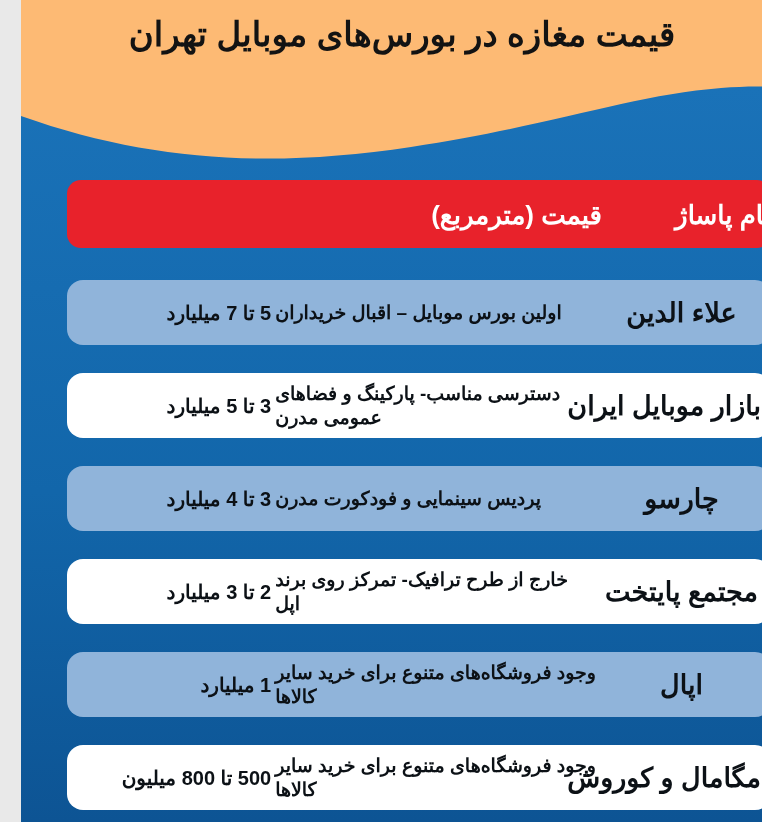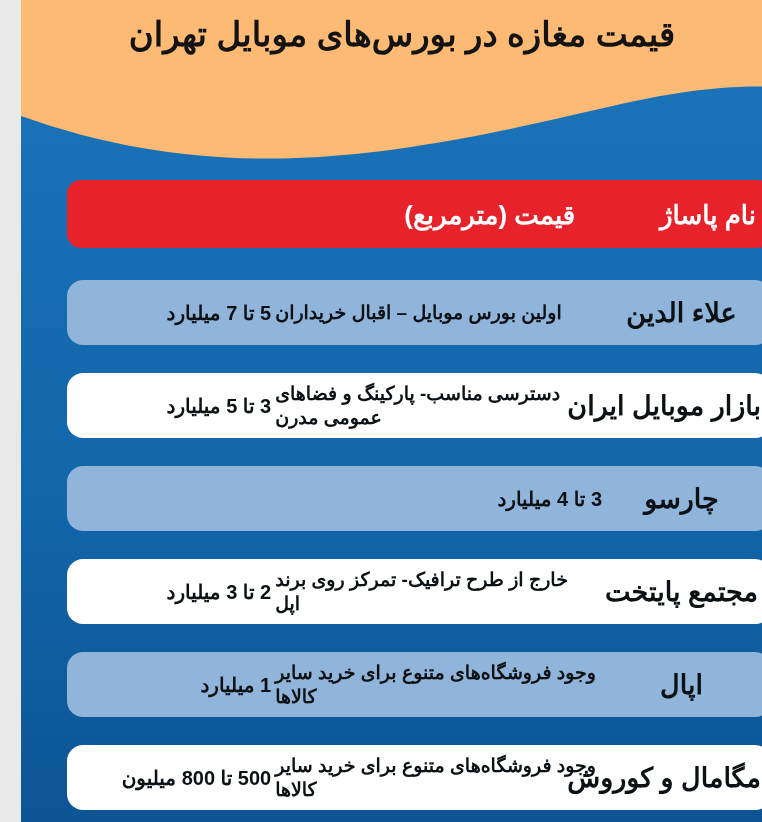--- a/index.html
+++ b/index.html
@@ -39,21 +39,21 @@
     background:var(--header-red);
     border-radius:14px;
     display:grid;
     grid-template-columns:24% 38% 38%;
     align-items:center;
     color:var(--header-text);
     font-weight:bold;
     font-size:26px;
     margin-bottom:32px;
   }
-  .thead > div{text-align:center;line-height:1;padding-top:2px;padding-left:43px;}
+  .thead > div{line-height:1;padding-top:2px;padding-left:43px;}
   .row{
     height:65px;
     border-radius:16px;
     display:grid;
     grid-template-columns:24% 47% 29%;
     align-items:center;
     margin-bottom:28px;
     font-weight:bold;
     color:var(--row-text);
   }
@@ -111,20 +111,21 @@
   </div>
 
   <div class="row even">
     <div class="cell-name">بازار موبایل ایران</div>
     <div class="cell-features">دسترسی مناسب- پارکینگ و فضاهای عمومی مدرن</div>
     <div class="cell-price">3 تا 5 میلیارد</div>
   </div>
 
   <div class="row odd">
     <div class="cell-name">چارسو</div>
+    <div class="cell-features">پردیس سینمایی و فودکورت مدرن</div>
     <div class="cell-price">3 تا 4 میلیارد</div>
   </div>
 
   <div class="row even">
     <div class="cell-name">مجتمع پایتخت</div>
     <div class="cell-features">خارج از طرح ترافیک- تمرکز روی برند اپل</div>
     <div class="cell-price">2 تا 3 میلیارد</div>
   </div>
 
   <div class="row odd">

